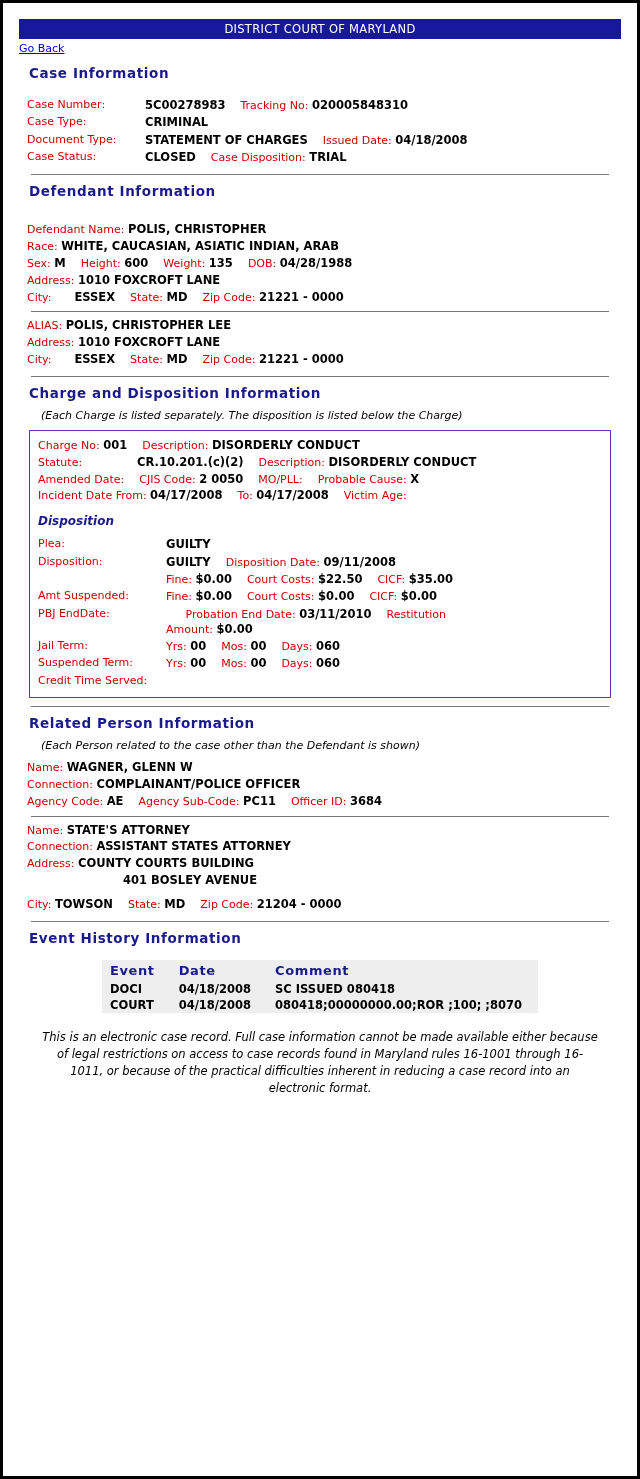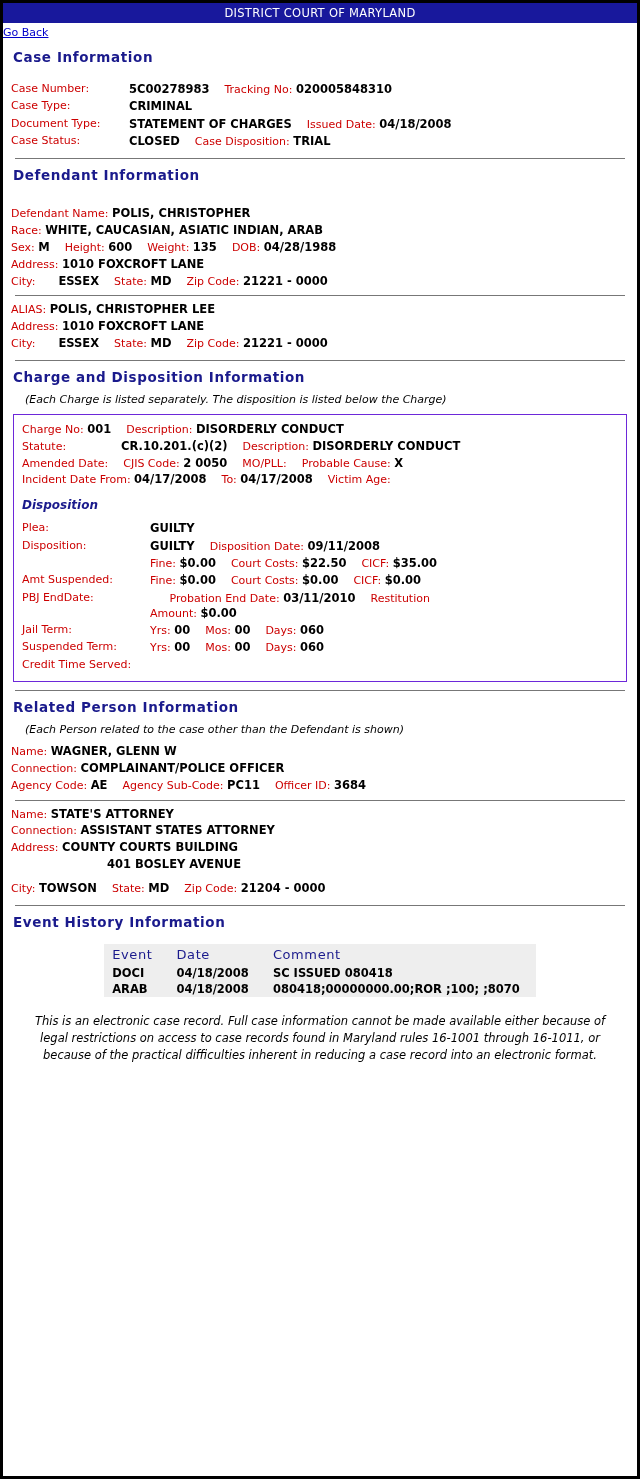--- a/index.html
+++ b/index.html
@@ -11,21 +11,21 @@
     font-family: "DejaVu Sans", sans-serif;
     font-size: 11px;
     color: #000;
   }
   .page {
     width: 640px;
     min-height: 1479px;
     box-sizing: border-box;
     border: 3px solid #000;
     background: #fff;
-    padding: 0;
+    padding: 16px;
     position: relative;
   }
   .titlebar {
     background: #18189c;
     color: #ffffff;
     text-align: center;
     font-size: 11.5px;
     letter-spacing: 0.3px;
     padding: 3px 0 3px 0;
     font-family: "DejaVu Sans", sans-serif;
@@ -115,21 +115,21 @@
     justify-content: center;
   }
   table.events {
     border-collapse: collapse;
     background: #eeeeee;
     margin: 0 auto;
   }
   table.events th {
     color: #1a1a8c;
     font-size: 13px;
-    font-weight: normal;
+    font-weight: bold;
     text-align: left;
     letter-spacing: 0.6px;
     padding: 3px 16px 3px 8px;
     font-family: "DejaVu Sans", sans-serif;
   }
   table.events td {
     font-size: 11.5px;
     font-weight: bold;
     color: #000;
     padding: 1px 16px 1px 8px;
@@ -478,21 +478,21 @@
             <th>Comment</th>
           </tr>
         </thead>
         <tbody>
           <tr>
             <td>DOCI</td>
             <td>04/18/2008</td>
             <td>SC ISSUED 080418</td>
           </tr>
           <tr>
-            <td>ARAB</td>
+            <td>COURT</td>
             <td>04/18/2008</td>
             <td>080418;00000000.00;ROR ;100; ;8070</td>
           </tr>
         </tbody>
       </table>
     </div>
 
     <div class="footer">This is an electronic case record. Full case information cannot be made available either because of legal restrictions on access to case records found in Maryland rules 16-1001 through 16-1011, or because of the practical difficulties inherent in reducing a case record into an electronic format.</div>
 
   </div>

